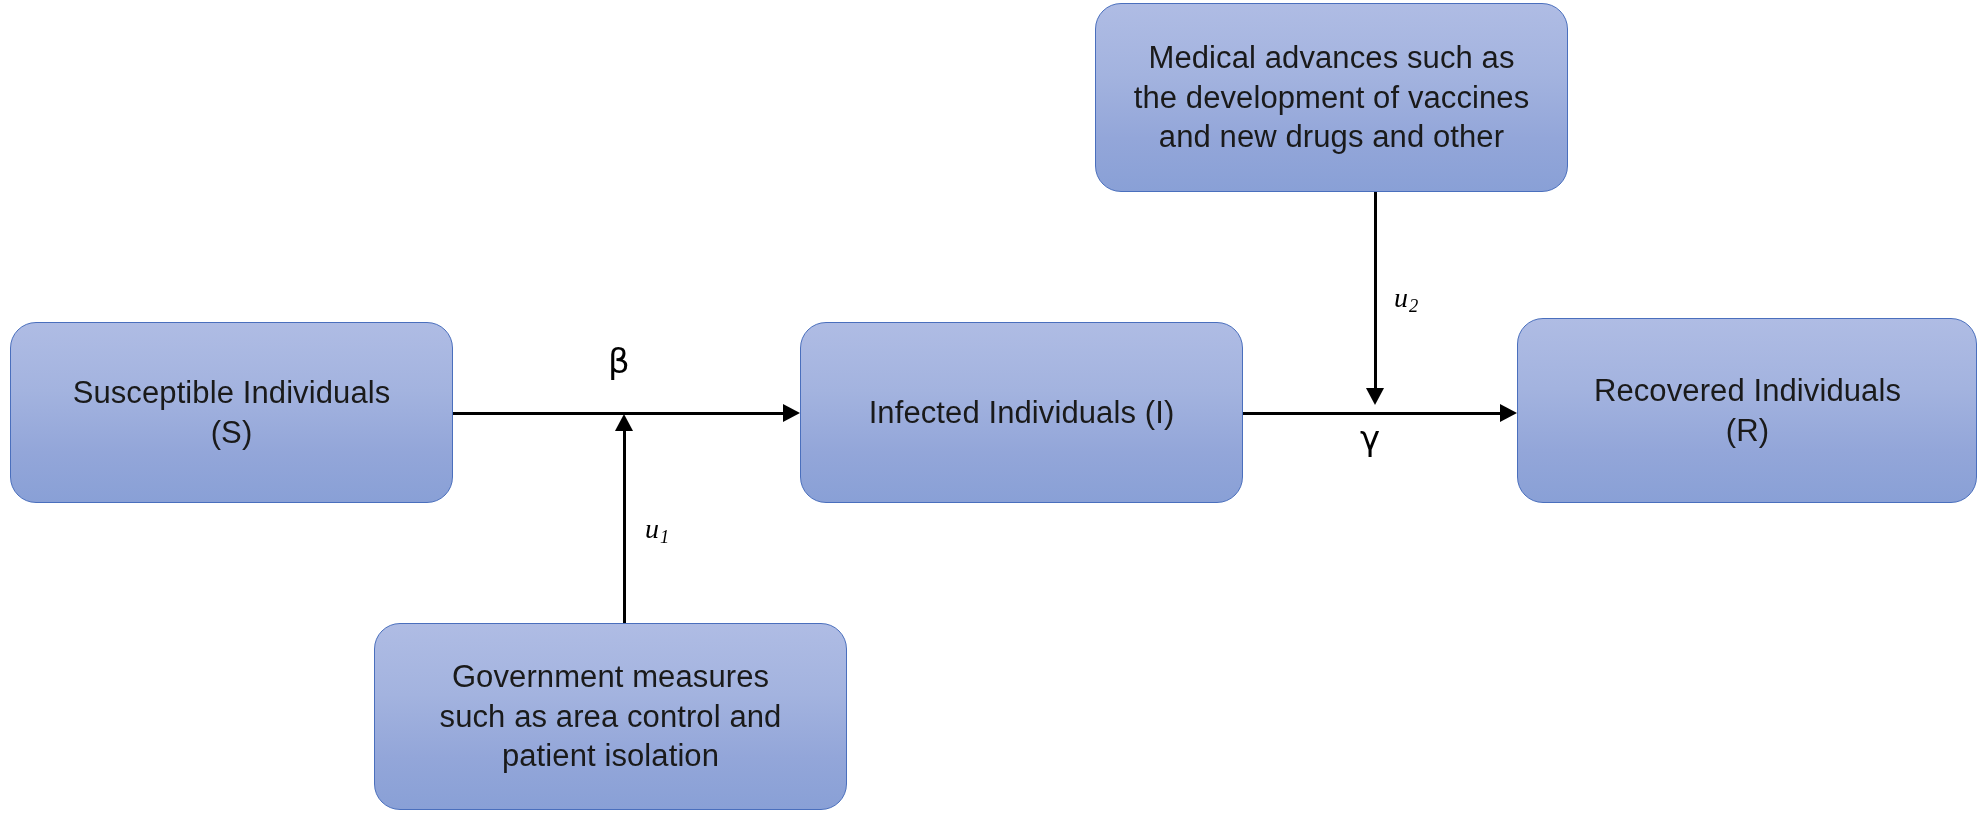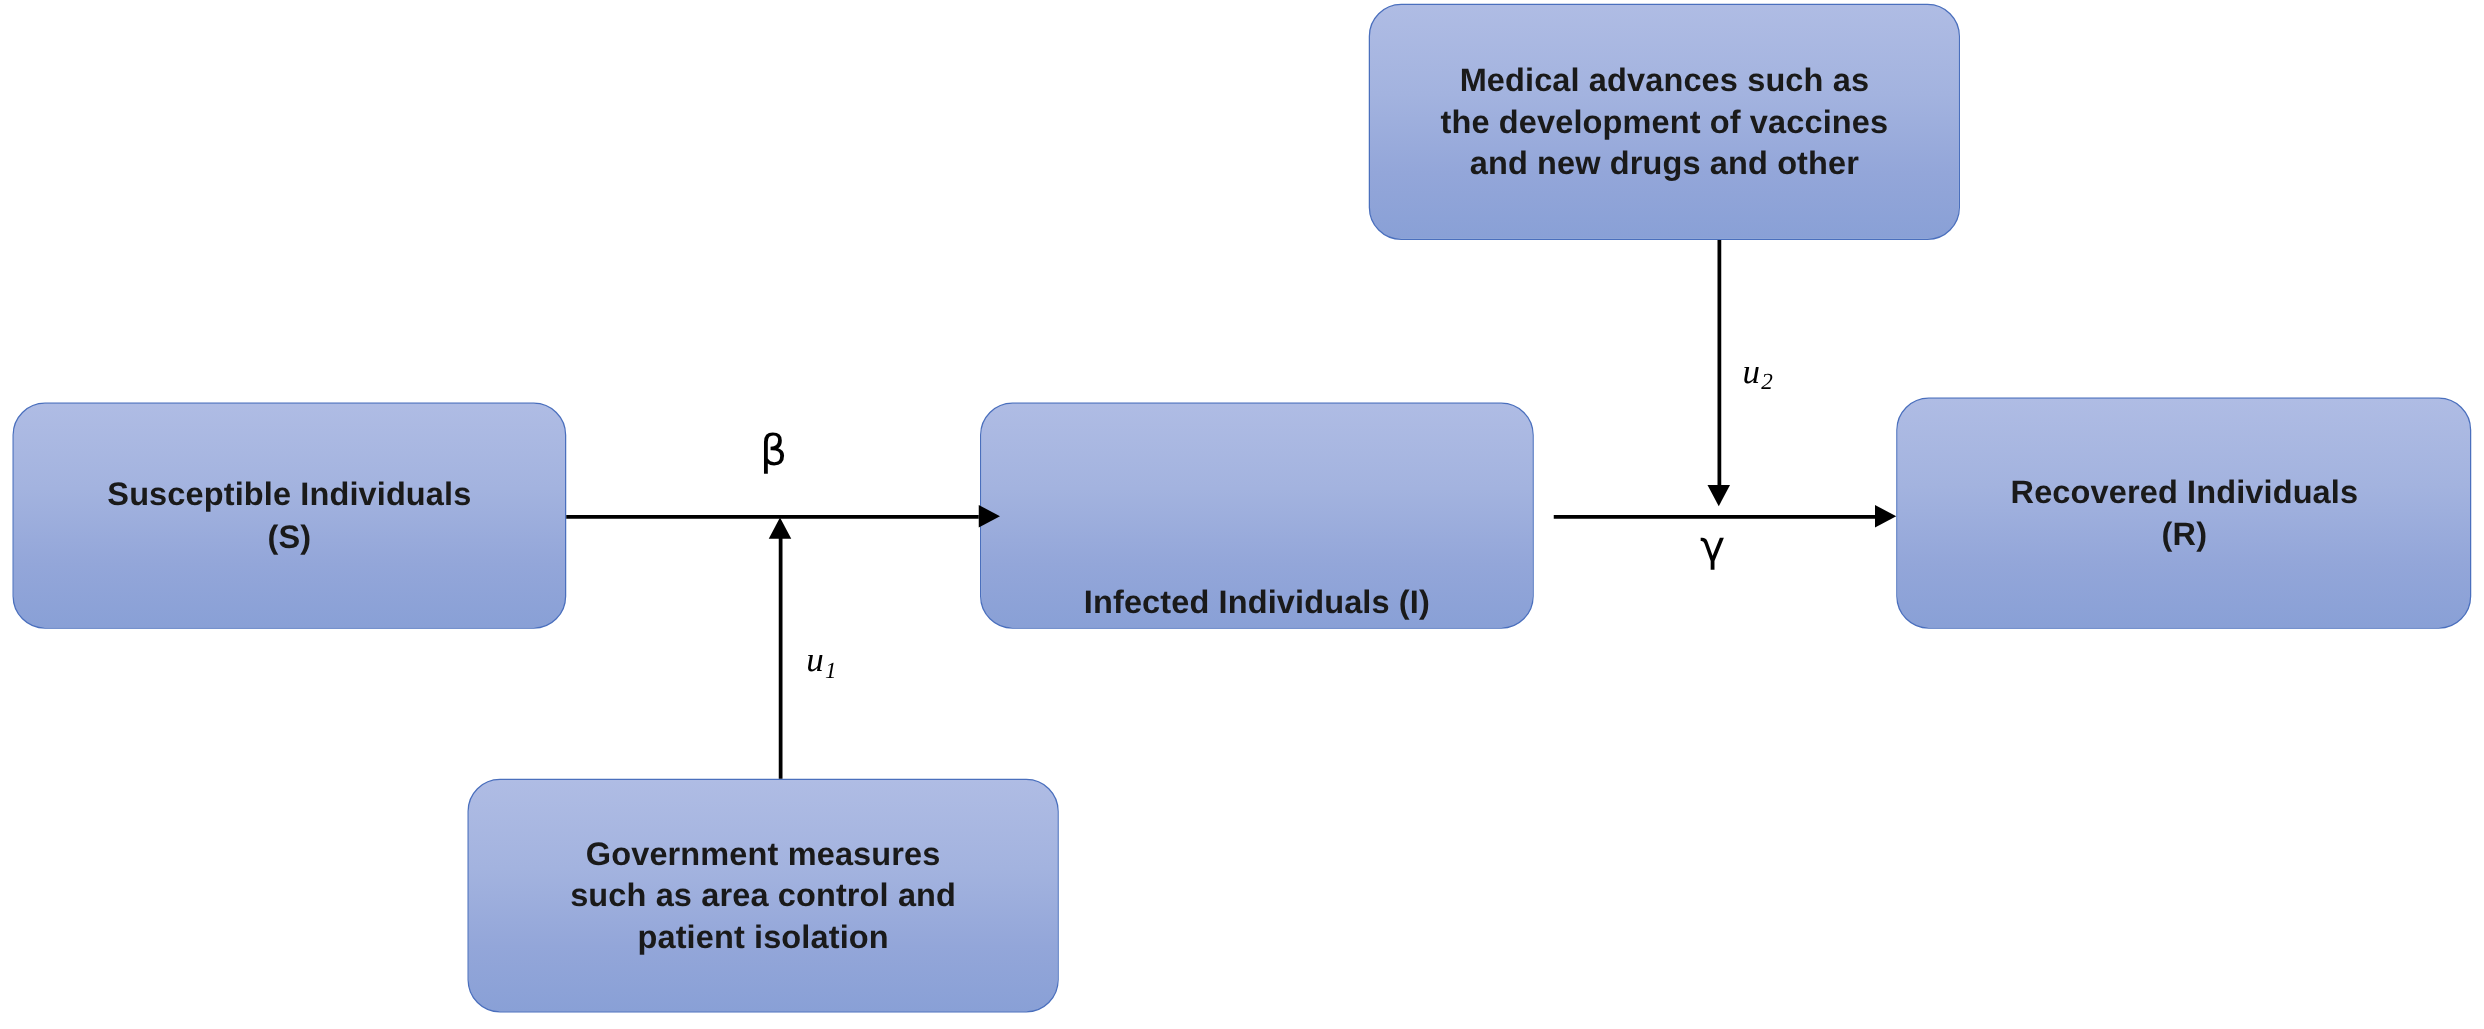--- a/index.html
+++ b/index.html
@@ -24,23 +24,23 @@
     position: absolute;
     box-sizing: border-box;
     border: 1.5px solid #4A6FBD;
     border-radius: 26px;
     background: linear-gradient(180deg, #AFBCE4 0%, #A3B3DF 38%, #93A6D9 72%, #89A0D6 100%);
     display: flex;
     align-items: center;
     justify-content: center;
     text-align: center;
     color: #1a1a1a;
-    font-size: 26px;
+    font-size: 31px;
     line-height: 1.28;
-    font-weight: 700;
+    font-weight: 400;
     letter-spacing: 0.1px;
     padding: 4px 12px;
   }
   .node .label {
     display: block;
     width: 100%;
     white-space: pre-line;
   }
   
   .hline {
@@ -106,21 +106,21 @@
     <span class="label">Medical advances such as
 the development of vaccines
 and new drugs and other</span>
   </div>
 
   <div class="node" style="left:10px; top:322px; width:443px; height:181px;">
     <span class="label">Susceptible Individuals
 (S)</span>
   </div>
 
-  <div class="node" style="left:784px; top:322px; width:443px; height:181px;align-items:flex-end;">
+  <div class="node" style="left:800px; top:322px; width:443px; height:181px;">
     <span class="label">Infected Individuals (I)</span>
   </div>
 
   <div class="node" style="left:1517px; top:318px; width:460px; height:185px;padding-left:13px;">
     <span class="label">Recovered Individuals
 (R)</span>
   </div>
 
   <div class="node" style="left:374px; top:623px; width:473px; height:187px;justify-content:flex-end;">
     <span class="label">Government measures

